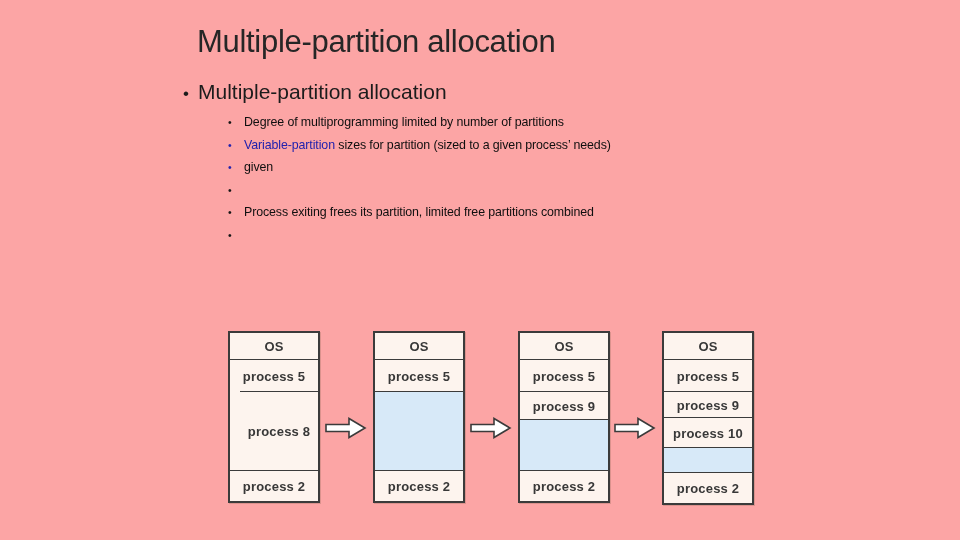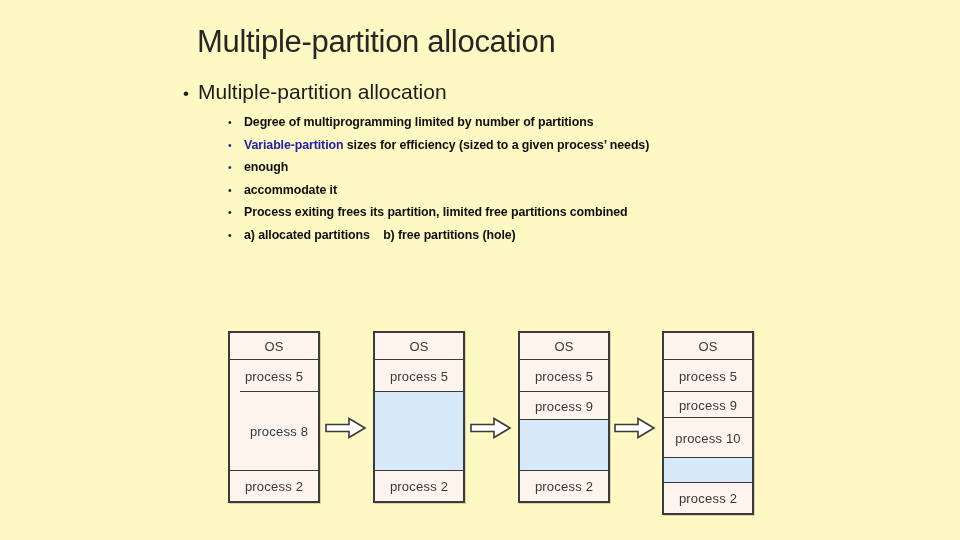--- a/index.html
+++ b/index.html
@@ -1,45 +1,45 @@
 <!DOCTYPE html>
 <html><head>
 <meta charset="utf-8">
 <style>
   html,body{margin:0;padding:0;}
   body{
     width:960px;height:540px;background:#ffffff;
     font-family:"Liberation Sans",sans-serif;
     -webkit-font-smoothing:antialiased;
   }
-  .slide{position:relative;width:960px;height:540px;background:#fef9c3;overflow:hidden;}
+  .slide{position:relative;width:960px;height:540px;background:#fca5a5;overflow:hidden;}
 
   .title{
     position:absolute;left:197px;top:24px;margin:0;
     font-size:31px;font-weight:400;color:#262626;letter-spacing:-0.3px;
   }
   .bullet1{
     position:absolute;left:183px;top:80px;
     display:flex;align-items:flex-start;gap:9px;
     font-size:21px;color:#1c1c1c;
   }
   .b1marker{font-size:17px;line-height:27px;color:#1c1c1c;}
 
   .subs{position:absolute;left:228px;top:113px;width:700px;}
   .sub-item{display:flex;margin-bottom:4.5px;}
   .marker{
     flex:0 0 16px;width:16px;font-size:10.5px;line-height:18px;color:#141414;
   }
   .marker.term{color:#2121AE;}
-  .content{font-size:12.4px;font-weight:700;line-height:18px;color:#0f0f0f;letter-spacing:-0.1px;text-align:right;}
+  .content{font-size:12.4px;font-weight:400;line-height:18px;color:#0f0f0f;letter-spacing:-0.1px;text-align:right;}
   .line{white-space:pre-wrap;}
   .seg.term{color:#2121AE;}
 
   
-  .diagram{position:absolute;left:0;top:0;width:960px;height:540px;pointer-events:none;}
+  .diagram{position:absolute;left:0;top:0;width:960px;height:540px;pointer-events:none;font-weight:bold;}
   .mem-col{
     position:absolute;top:331px;width:92px;
     background:#FDF4EE;border:2px solid #3b3b3b;box-sizing:border-box;
     box-shadow:1px 1px 0 rgba(120,90,70,0.25);
   }
   .mem-col:nth-of-type(1){left:228px;}
   .mem-col:nth-of-type(2){left:373px;}
   .mem-col:nth-of-type(3){left:518px;}
   .mem-col:nth-of-type(4){left:662px;}
   .mem-cell{position:relative;box-sizing:border-box;}
@@ -68,45 +68,43 @@
   <div class="subs">
       <div class="sub-item">
         <span class="marker">•</span>
         <div class="content">
           <div class="line"><span class="seg">Degree of multiprogramming limited by number of partitions</span></div>
         </div>
       </div>
       <div class="sub-item">
         <span class="marker term">•</span>
         <div class="content">
-          <div class="line"><span class="seg term">Variable-partition</span><span class="seg"> sizes for efficiency (sized to a given process’ needs)</span></div>
+          <div class="line"><span class="seg term">Variable-partition</span><span class="seg"> sizes for partition (sized to a given process’ needs)</span></div>
         </div>
       </div>
       <div class="sub-item">
         <span class="marker term">•</span>
         <div class="content">
-          <div class="line"><span class="seg">enough</span></div>
+          <div class="line"><span class="seg">given</span></div>
         </div>
       </div>
       <div class="sub-item">
         <span class="marker">•</span>
         <div class="content">
-          <div class="line"><span class="seg">accommodate it</span></div>
         </div>
       </div>
       <div class="sub-item">
         <span class="marker">•</span>
         <div class="content">
           <div class="line"><span class="seg">Process exiting frees its partition, limited free partitions combined</span></div>
         </div>
       </div>
       <div class="sub-item">
         <span class="marker">•</span>
         <div class="content">
-          <div class="line"><span class="seg">a) allocated partitions    b) free partitions (hole)</span></div>
         </div>
       </div>
     </div>
 
   <div class="diagram">
       <div class="mem-col">
         <div class="mem-cell" style="height: 26px;">
           <span class="mem-label">OS</span>
         </div>
         <div class="mem-cell" style="height: 32px;">
@@ -149,21 +147,21 @@
       <div class="mem-col">
         <div class="mem-cell" style="height: 26px;">
           <span class="mem-label">OS</span>
         </div>
         <div class="mem-cell" style="height: 32px;">
           <span class="mem-label">process 5</span>
         </div>
         <div class="mem-cell" style="height: 26px;">
           <span class="mem-label">process 9</span>
         </div>
-        <div class="mem-cell" style="height: 40px;">
+        <div class="mem-cell" style="height: 30px;">
           <span class="mem-label">process 10</span>
         </div>
         <div class="mem-cell hole" style="height: 25px;"></div>
         <div class="mem-cell" style="height: 31px;">
           <span class="mem-label">process 2</span>
         </div>
       </div>
       <div class="arrow"><svg width="42" height="22" viewBox="0 0 42 22">
           <polygon points="1,7.5 24,7.5 24,1.5 40,11 24,20.5 24,14.5 1,14.5" fill="#ffffff" stroke="#3b3b3b" stroke-width="1.6" stroke-linejoin="miter"></polygon>
         </svg></div>

